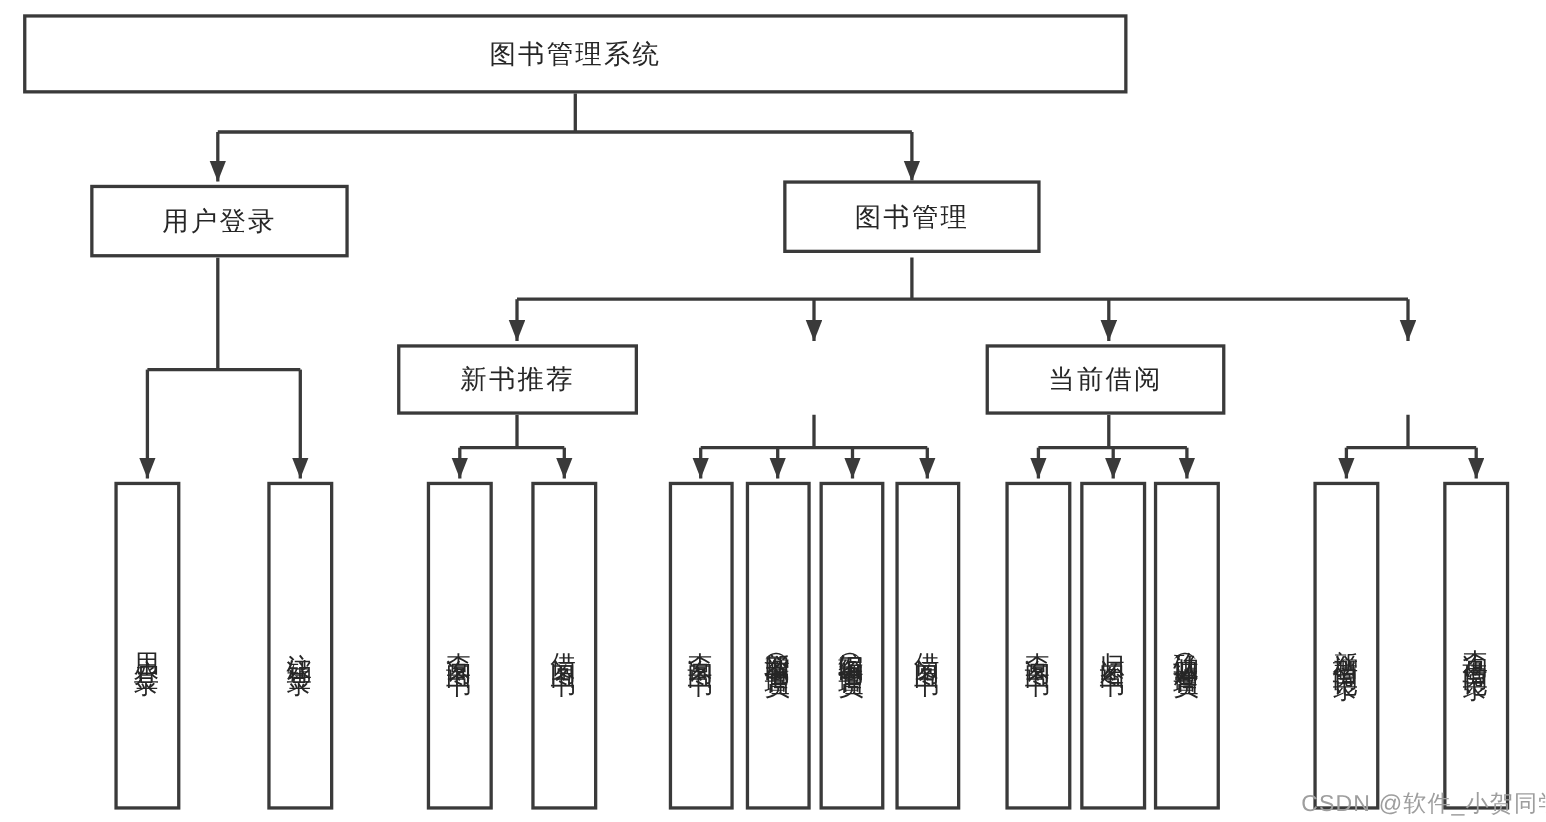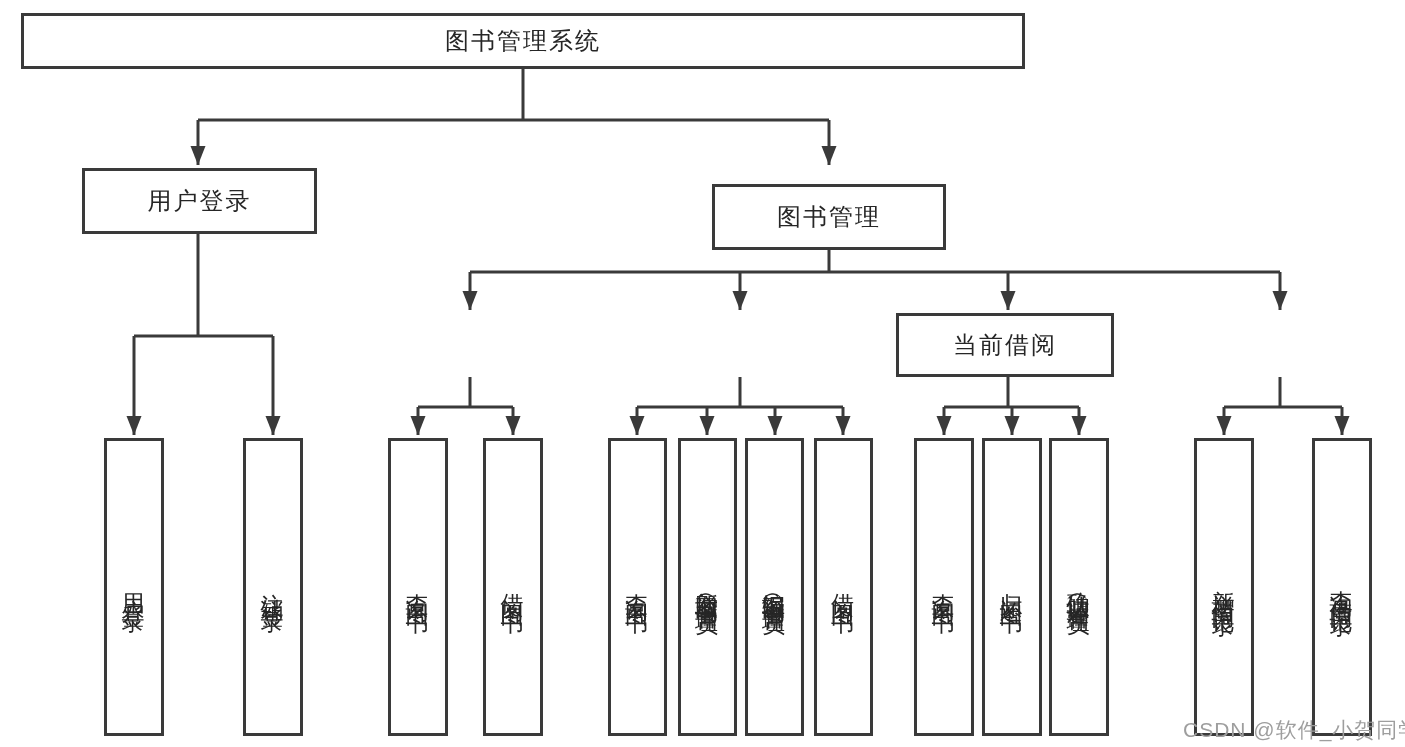--- a/index.html
+++ b/index.html
@@ -99,31 +99,34 @@
       <path d="M775 407 V435" marker-end="url(#arw)"></path>
       <path d="M843 407 V435" marker-end="url(#arw)"></path>
       <path d="M944 407 V435" marker-end="url(#arw)"></path>
       <path d="M1012 407 V435" marker-end="url(#arw)"></path>
       <path d="M1079 407 V435" marker-end="url(#arw)"></path>
       <path d="M1224 407 V435" marker-end="url(#arw)"></path>
       <path d="M1342 407 V435" marker-end="url(#arw)"></path>
     </g>
   </svg>
 
-  <div class="hnode" style="left:21px; top:13px; width:1004px; height:56px;">
+  <div class="hnode" style="left:21px; top:13px; width:1004px; height:72px;">
     <span>图书管理系统</span>
   </div>
 
   <div class="hnode" style="left:82px; top:168px; width:235px; height:66px;">
     <span>用户登录</span>
   </div>
-  <div class="hnode" style="left:712px; top:184px; width:234px; height:66px;">
+  <div class="hnode" style="left:712px; top:164px; width:234px; height:66px;">
     <span>图书管理</span>
   </div>
 
+  <div class="hnode" style="left:361px; top:313px; width:219px; height:64px;">
+    <span>新书推荐</span>
+  </div>
   <div class="hnode" style="left:896px; top:313px; width:218px; height:64px;">
     <span>当前借阅</span>
   </div>
 
   <div class="vnode" style="left:104px; width:60px;">
     <span class="vtext">用户登录</span>
   </div>
   <div class="vnode" style="left:243px; width:60px;">
     <span class="vtext">注销登录</span>
   </div>

